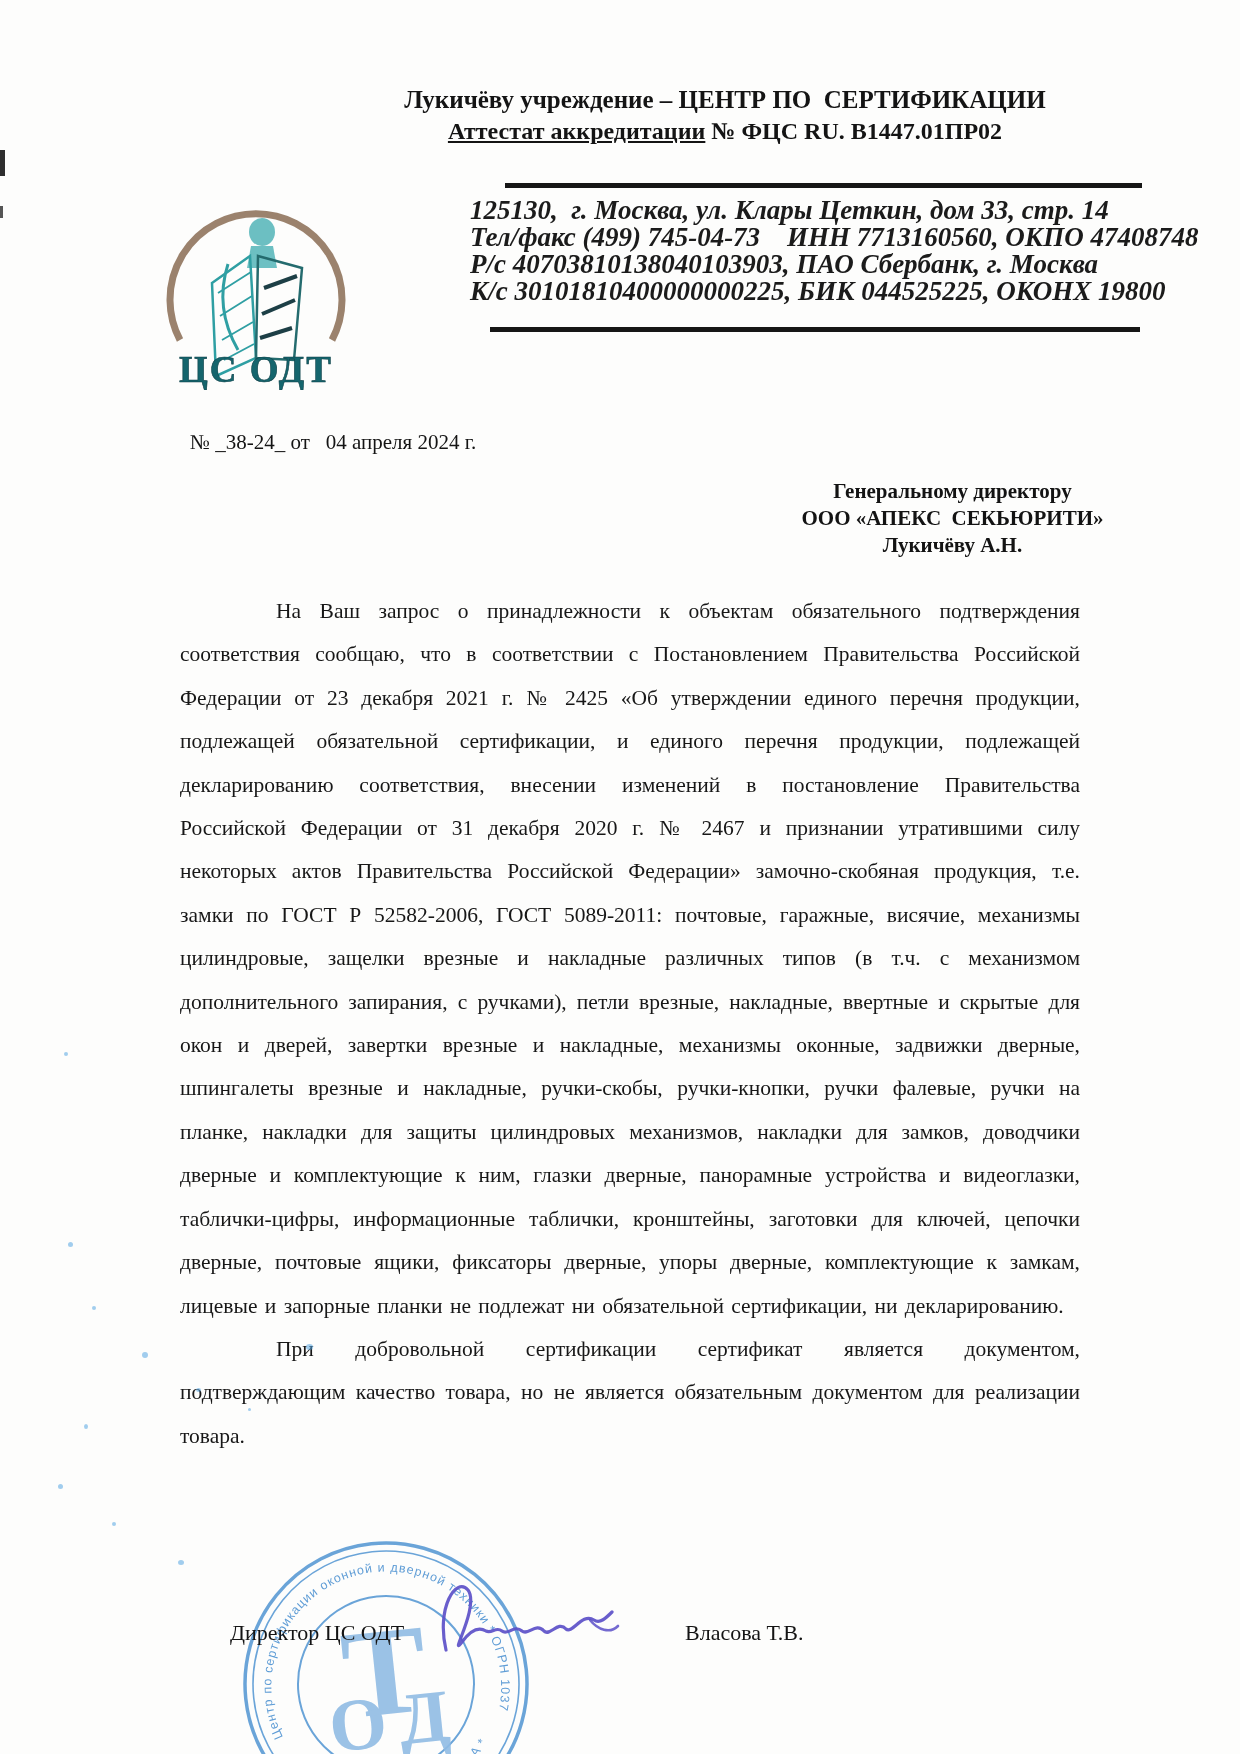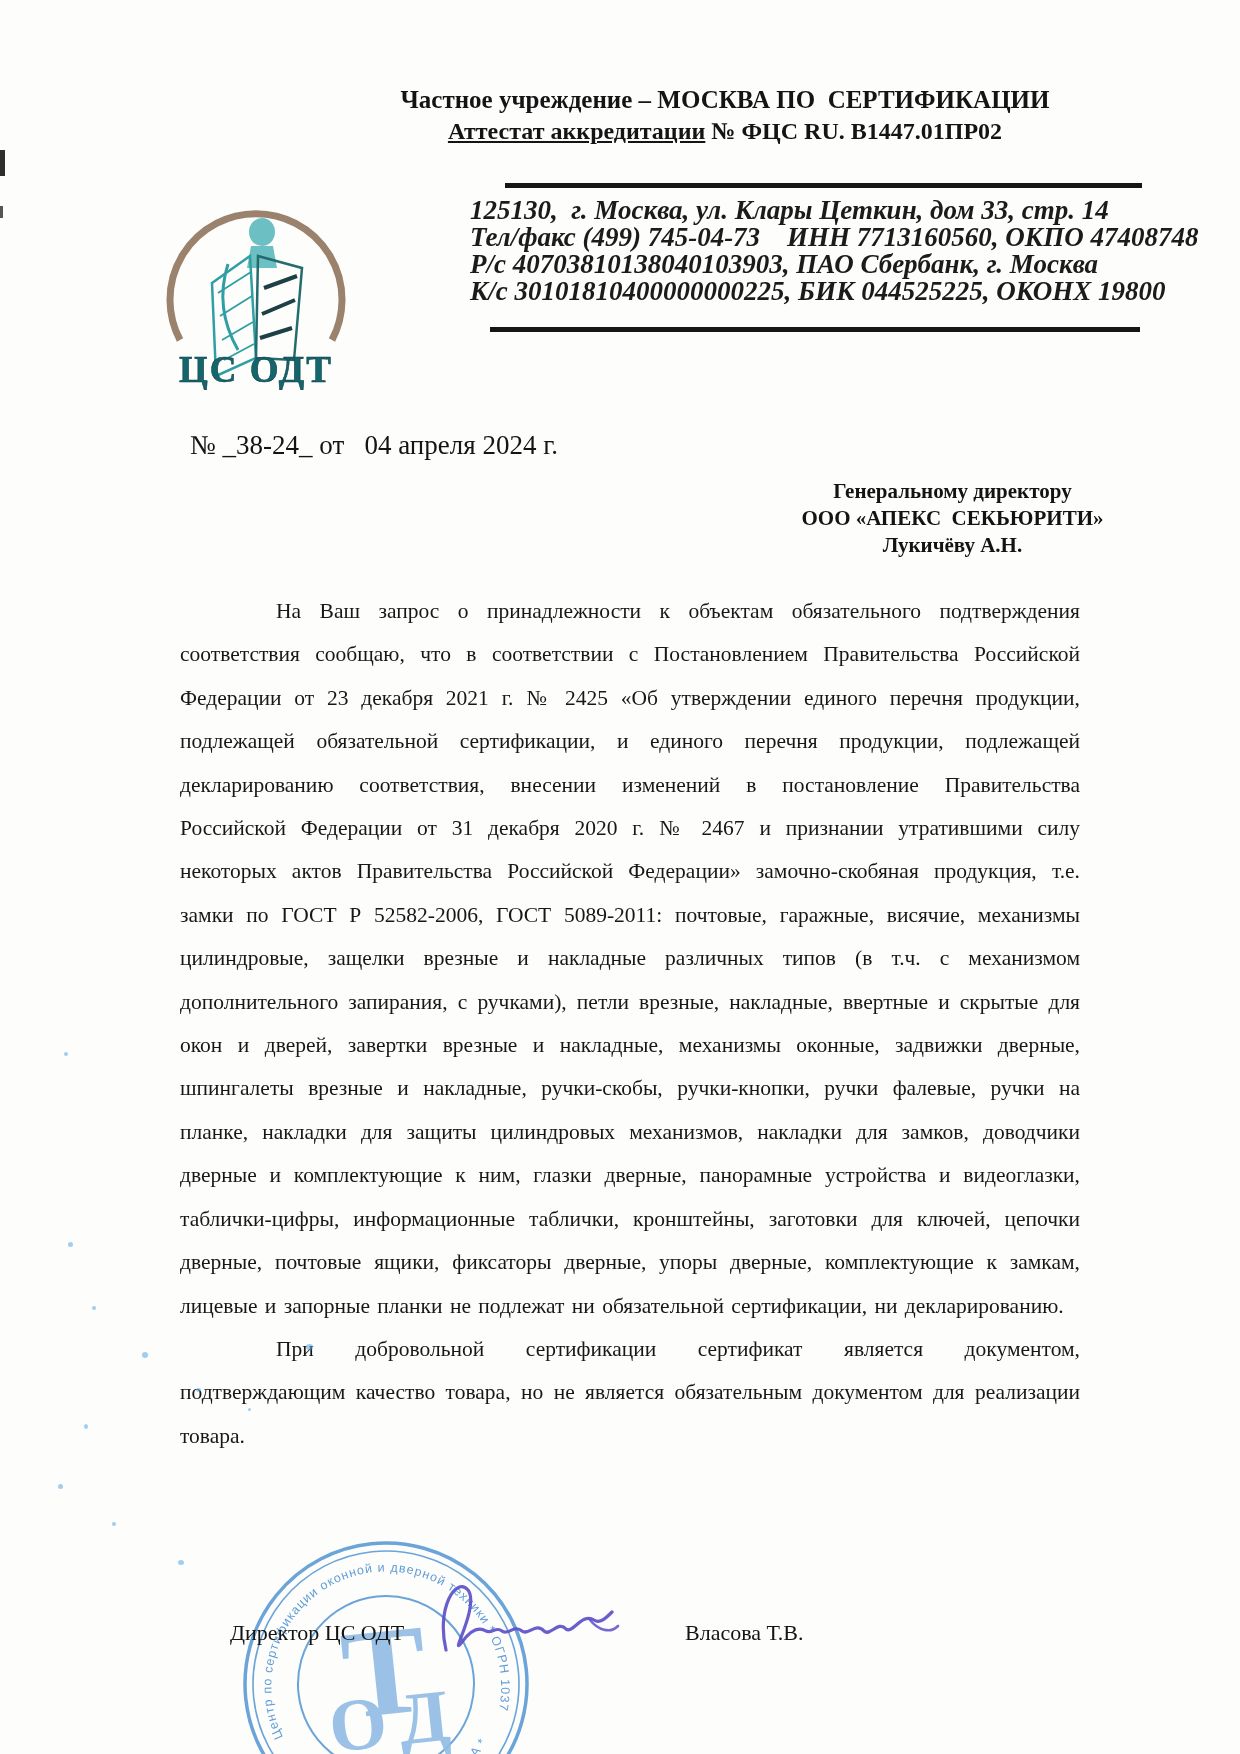--- a/index.html
+++ b/index.html
@@ -17,21 +17,21 @@
   .accred-underlined { text-decoration:underline;margin-top:46px; }
   .rule { position:absolute; background:#161616; }
   .rule-1 { left:505px; top:183px; width:637px; height:5px; }
   .rule-2 { left:490px; top:327px; width:650px; height:5px; }
   .address-block { position:absolute; left:470px; top:197px; font-style:italic; font-weight:bold; font-size:27px; line-height:27px; color:#1b1b1b; }
 
   
   .logo { position:absolute; left:150px; top:188px; width:212px; height:202px; }
 
   
-  .ref-line { position:absolute; left:190px; top:430px; font-size:27px; color:#141414; }
+  .ref-line { position:absolute; left:190px; top:430px; font-size:21px; color:#141414; }
   .recipient { position:absolute; left:770px; top:478px; width:365px; text-align:center; font-weight:bold; font-size:21px; line-height:27px; color:#131313; }
 
   
   .body-text { position:absolute; left:180px; top:590px; width:900px; font-size:21.5px; line-height:43.4px; text-align:justify; word-spacing:2px; color:#171717; }
   .body-text p { text-indent:96px; margin:0; }
 
   
   .sig-title { position:absolute; left:230px; top:1620px; font-size:22px; color:#141414; }
   .sig-name  { position:absolute; left:685px; top:1620px; font-size:22px; color:#141414; }
   .sig-script { position:absolute; left:430px; top:1568px; width:230px; height:110px; }
@@ -42,21 +42,21 @@
   
   .speck { position:absolute; border-radius:50%; background:rgba(85,165,225,.55); }
   .edge-mark { position:absolute; background:#2e2e2e; }
 </style>
 </head>
 <body>
 
 <div class="page">
 
   <div class="org-header">
-    <div class="org-line pre">Частное учреждение – МОСКВА ПО  СЕРТИФИКАЦИИ</div>
+    <div class="org-line pre">Лукичёву учреждение – ЦЕНТР ПО  СЕРТИФИКАЦИИ</div>
     <div class="accred-line"><span class="accred-underlined">Аттестат аккредитации</span><span class="pre"> № ФЦС RU. В1447.01ПР02</span></div>
   </div>
 
   <div class="rule rule-1"></div>
 
   <div class="address-block">
     <div class="pre">125130,  г. Москва, ул. Клары Цеткин, дом 33, стр. 14</div>
     <div class="pre">Тел/факс (499) 745-04-73    ИНН 7713160560, ОКПО 47408748</div>
     <div class="pre">Р/с 40703810138040103903, ПАО Сбербанк, г. Москва</div>
     <div class="pre">К/с 30101810400000000225, БИК 044525225, ОКОНХ 19800</div>

